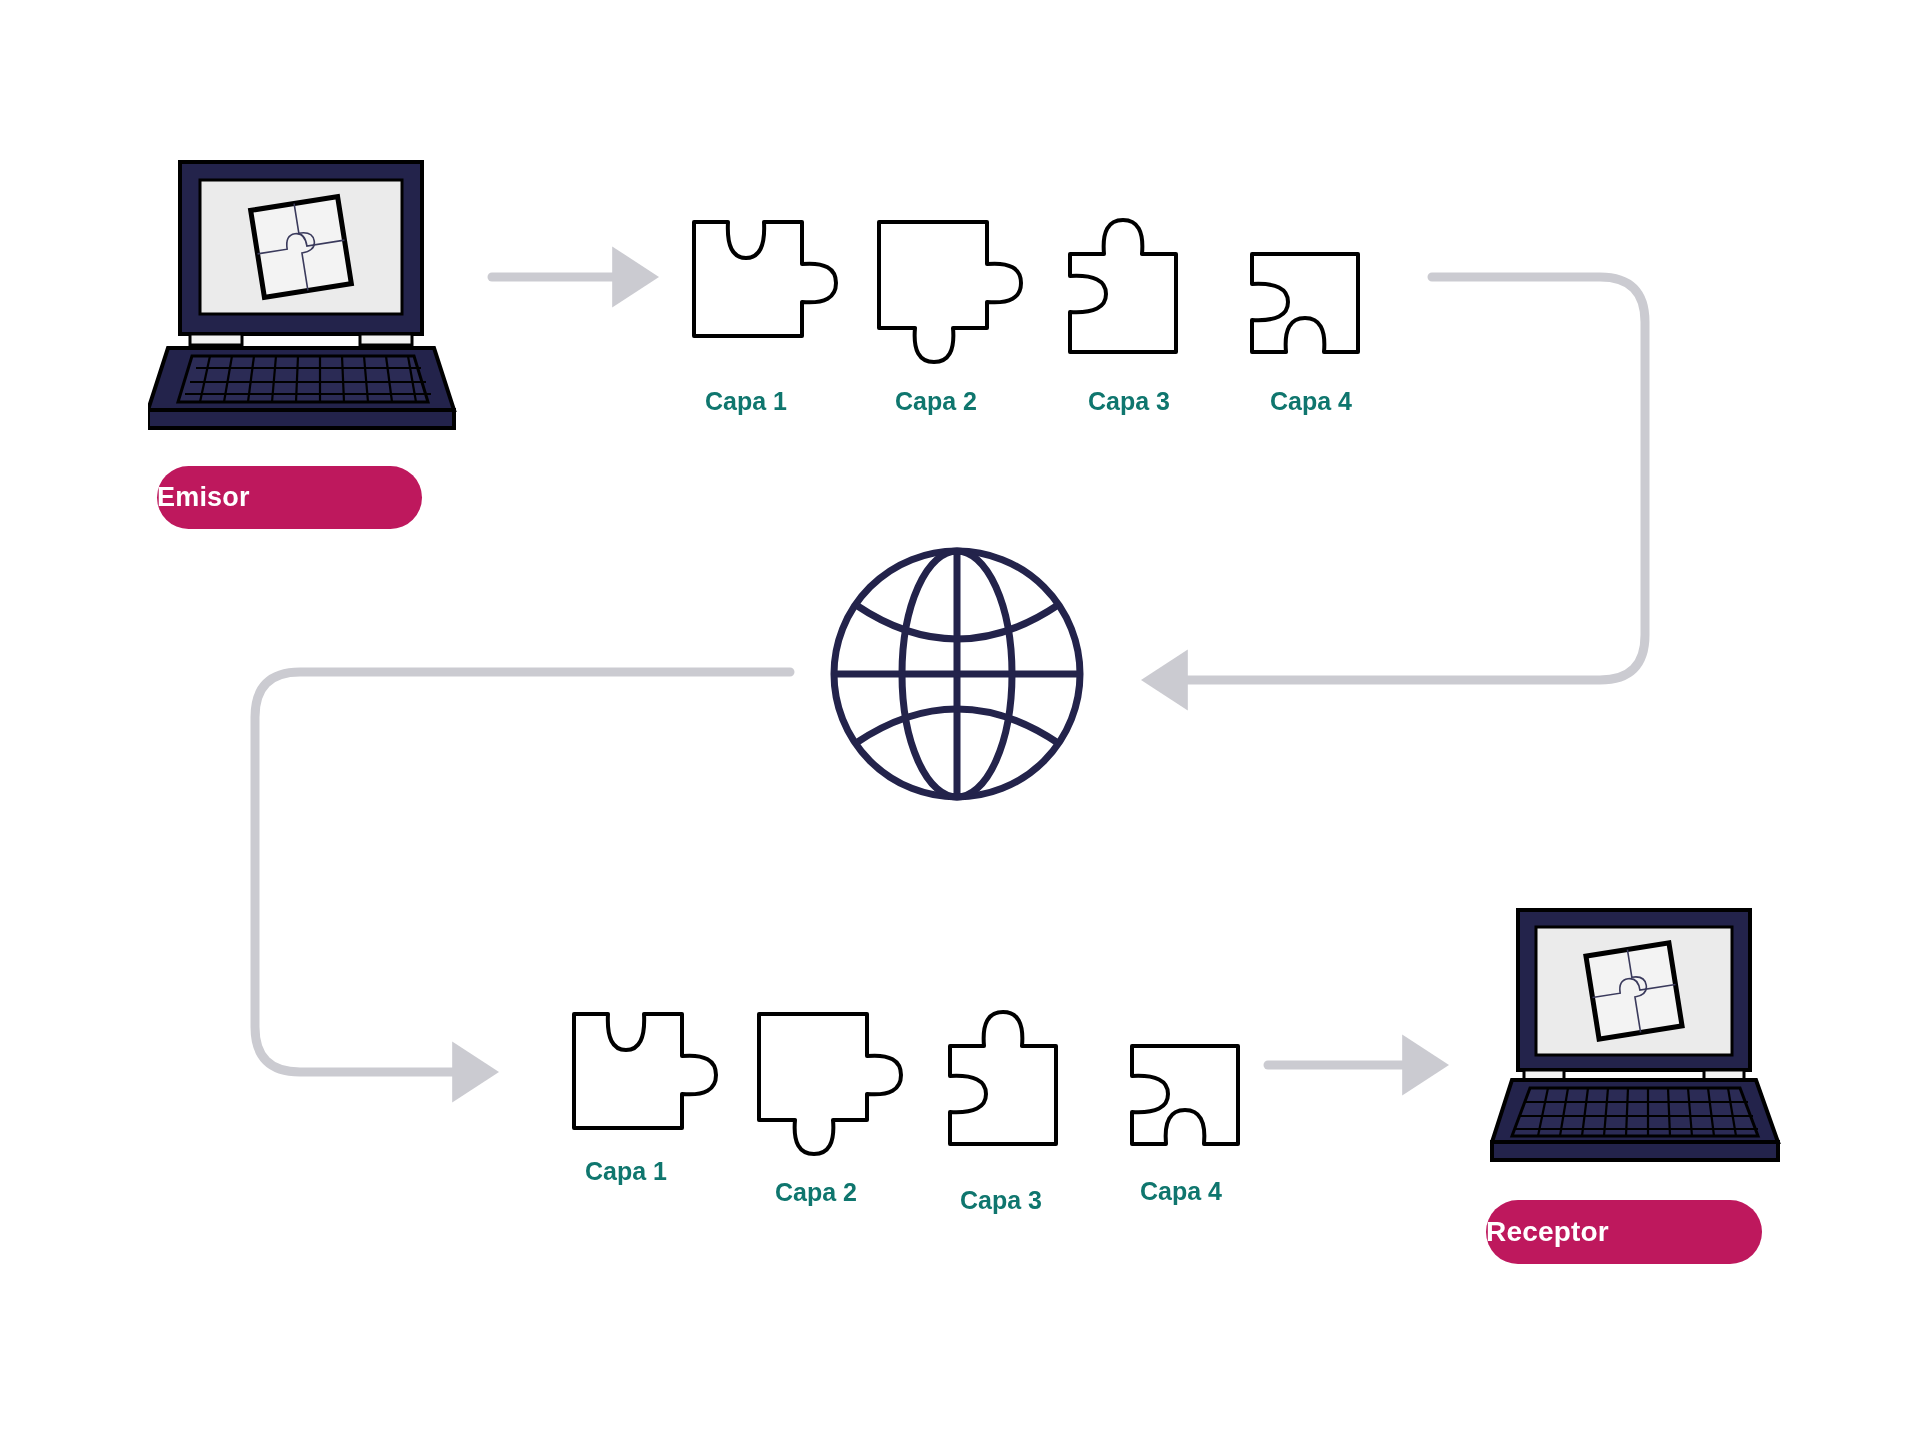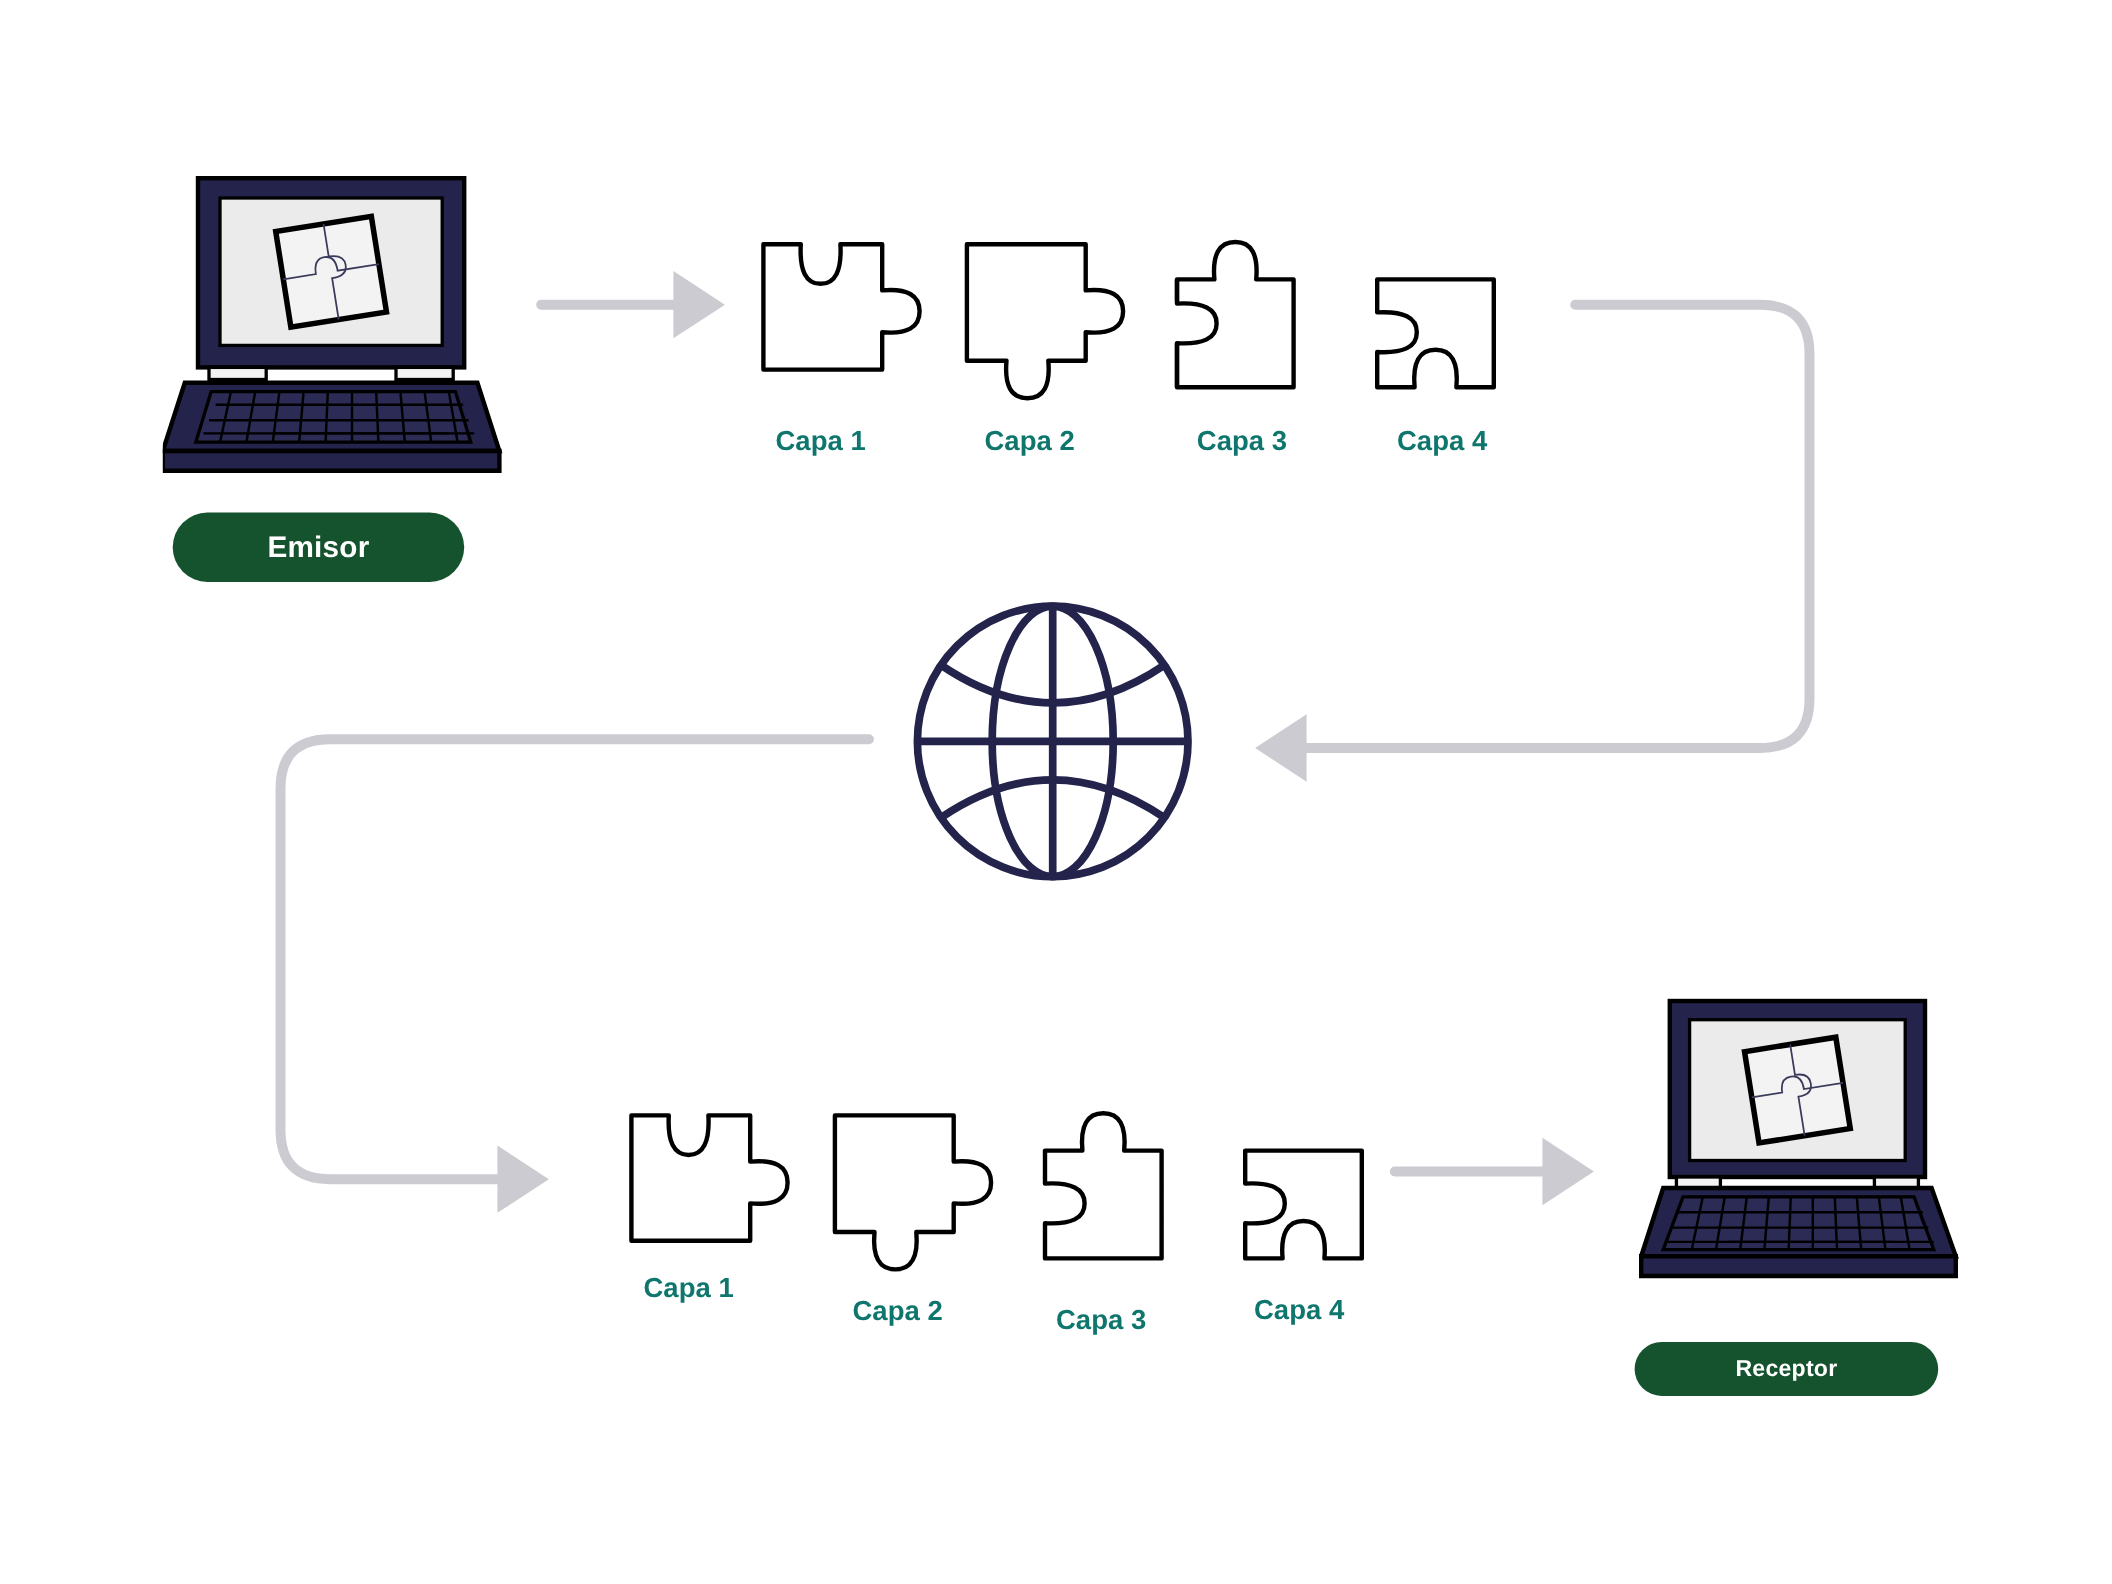--- a/index.html
+++ b/index.html
@@ -18,22 +18,22 @@
     position: absolute;
     left: 0;
     top: 0;
     width: 1920px;
     height: 1440px;
   }
   .badge {
     position: absolute;
     display: flex;
     align-items: center;
-    justify-content: center;
-    background: #14532d;
+    justify-content: flex-start;
+    background: #be185d;
     border-radius: 999px;
     color: #ffffff;
     font-family: "Liberation Sans", sans-serif;
     font-weight: bold;
     letter-spacing: 0.2px;
     white-space: nowrap;
   }
   .piece-label {
     position: absolute;
     font-family: "Liberation Sans", sans-serif;
@@ -232,17 +232,17 @@
           <path d="M158,188 L158,236"></path>
         <path d="M178,188 L180,236"></path>
           <path d="M198,188 L202,236"></path>
           <path d="M218,188 L224,236"></path>
         <path d="M238,188 L246,236"></path>
         <path d="M80,229 L232,229"></path>
       </g>
     </svg>
   </div>
 
-  <div class="badge" style="left:1486px; top:1200px; width:276px; height:49px; font-size:21px;margin-top:20px;">
+  <div class="badge" style="left:1486px; top:1200px; width:276px; height:64px; font-size:28px;">
     <span>Receptor</span>
   </div>
 
 </div>
 
 </body></html>

